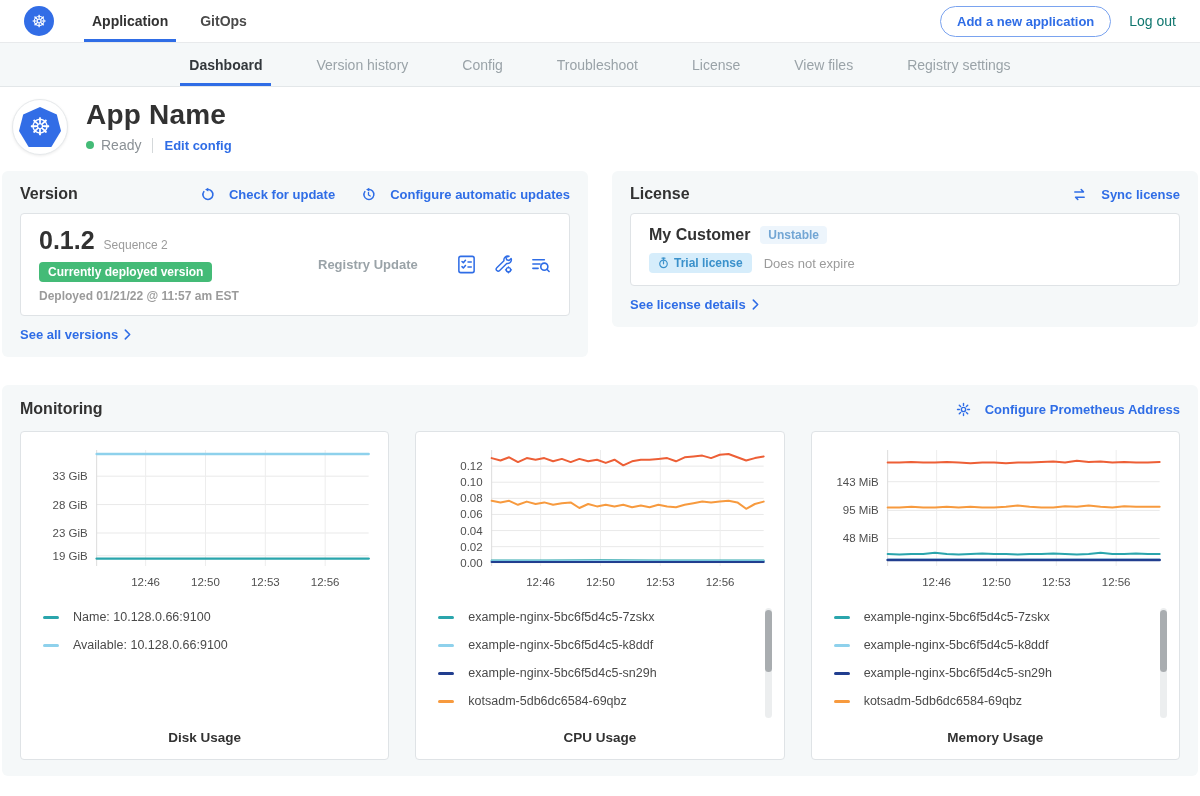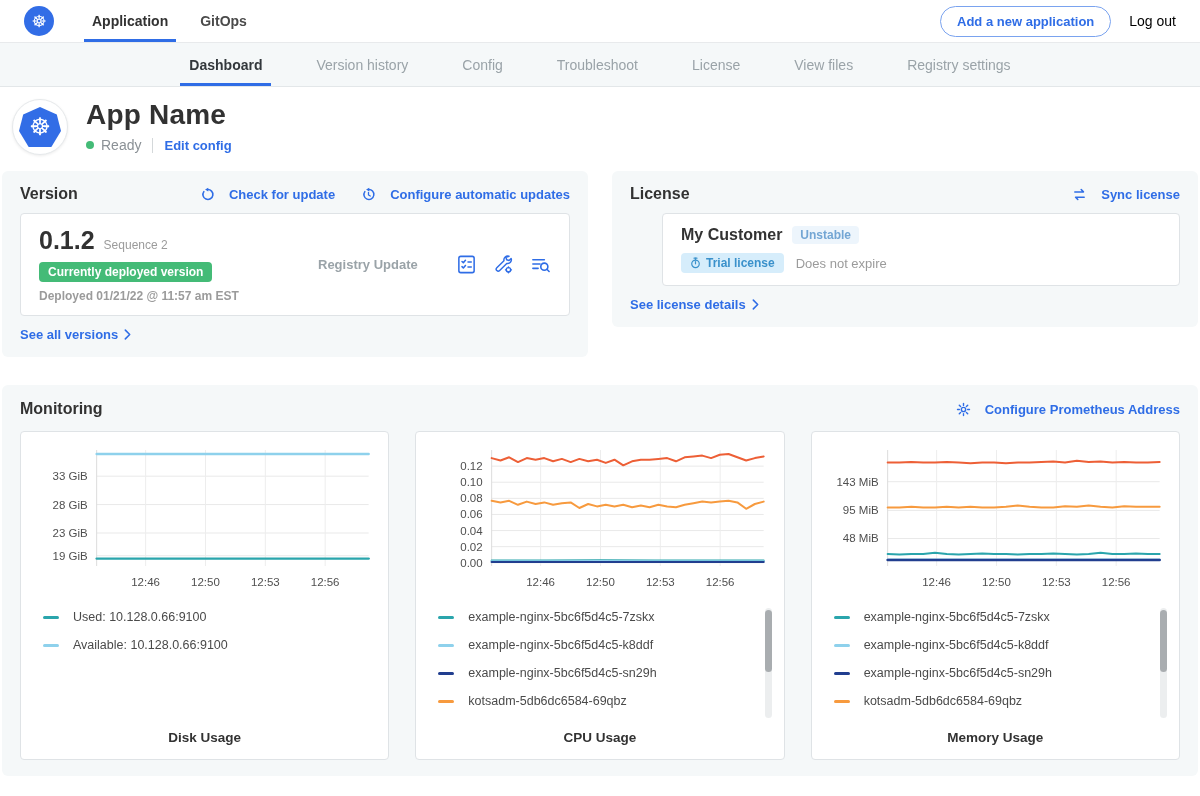--- a/index.html
+++ b/index.html
@@ -8,21 +8,21 @@
 
   
   .topnav { height:43px; display:flex; align-items:stretch; padding:0 24px; border-bottom:1px solid #e8eaec; background:#fff; }
   .brand { display:flex; align-items:center; margin-right:22px; }
   .brand-logo { width:30px; height:30px; border-radius:50%; background:#326de6; color:#fff; display:flex; align-items:center; justify-content:center; font-size:17px; line-height:1; }
   .topnav-tab { display:flex; align-items:center; padding:0 16px; font-size:14px; font-weight:700; color:#4a4a4a; position:relative; cursor:pointer; }
   .topnav-tab.active { color:#323232; }
   .topnav-tab.active::after { content:""; position:absolute; left:8px; right:8px; bottom:0; height:3px; background:#2f6de6; }
   .topnav-right { margin-left:auto; display:flex; align-items:center; gap:18px; }
   .add-app-btn { border:1px solid #7aa3ef; color:#2f6de6; background:#fff; font-weight:700; font-size:13px; padding:7px 16px; border-radius:17px; cursor:pointer; font-family:inherit; }
-  .logout { font-size:14px; color:#000000; cursor:pointer; }
+  .logout { font-size:14px; color:#0f766e; cursor:pointer; }
 
   
   .subnav { height:44px; background:#f5f8f9; border-bottom:1px solid #e3e7e9; display:flex; justify-content:center; }
   .subnav-tab { display:flex; align-items:center; padding:0 27px; font-size:14px; color:#9aa3a8; position:relative; cursor:pointer; }
   .subnav-tab.active { color:#33383c; font-weight:700; }
   .subnav-tab.active::after { content:""; position:absolute; left:18px; right:18px; bottom:0; height:3px; background:#2f6de6; }
 
   
   .app-header { display:flex; padding:12px 24px 8px 12px; gap:18px; align-items:flex-start; }
   .avatar { width:56px; height:56px; border-radius:50%; background:#fff; border:1px solid #e6e9eb; box-shadow:0 1px 3px rgba(0,0,0,.08); display:flex; align-items:center; justify-content:center; }
@@ -54,21 +54,21 @@
   .update-type { flex:1; padding-left:26px; font-size:13px; font-weight:700; color:#9aa3a8; }
   .version-icons { display:flex; align-items:center; gap:16px; }
   .icon-btn { background:none; border:none; padding:0; cursor:pointer; line-height:0; }
 
   .cust-row { display:flex; align-items:center; gap:10px; }
   .customer-name { font-size:16px; font-weight:700; }
   .badge-channel { background:#edf5fc; color:#73a6d4; font-size:12px; font-weight:600; padding:2px 8px; border-radius:4px; }
   .lic-row2 { display:flex; align-items:center; gap:12px; margin-top:9px; }
   .badge-trial { display:inline-flex; align-items:center; gap:5px; background:#d6edfb; color:#3a91cb; font-size:12px; font-weight:700; padding:3px 9px; border-radius:4px; }
   .expiry { font-size:13px; color:#9b9b9b; }
-  .lic-inner { display:block;margin-left:32px; }
+  .lic-inner { display:block; }
 
   
   .monitoring { margin-top:28px; background:#f5f8f9; border-radius:6px; padding:15px 18px 16px 18px; }
   .charts-row { display:flex; gap:26px; margin-top:13px; }
   .chart-card { flex:1; background:#fff; border:1px solid #dfe3e6; border-radius:4px; padding:8px 10px 14px 10px; }
   .chart-svg { display:block; width:100%; height:160px; }
   .chart-svg text { font-family:"Liberation Sans","DejaVu Sans",sans-serif; font-size:11.5px; fill:#4f4f4f; }
   .legend { margin-top:6px; height:118px; position:relative; padding:4px 14px 0 12px; overflow:hidden; }
   .legend-item { display:flex; align-items:center; margin-bottom:14px; }
   .legend-dash { width:16px; height:3px; border-radius:2px; margin-right:14px; flex:none; }
@@ -297,21 +297,21 @@
             <text x="232.64" y="146" text-anchor="middle">12:53</text>
             <line x1="292.48" y1="10" x2="292.48" y2="126" stroke="#ededed" stroke-width="1"></line>
             <text x="292.48" y="146" text-anchor="middle">12:56</text>
             <line x1="64" y1="10" x2="64" y2="126" stroke="#dcdcdc" stroke-width="1"></line>
             <polyline points="64.0,118.6 336.0,118.6" fill="none" stroke="#2aa5ac" stroke-width="2.4" stroke-linejoin="round" stroke-linecap="round"></polyline>
             <polyline points="64.0,14.0 336.0,14.0" fill="none" stroke="#8ed1ec" stroke-width="2.4" stroke-linejoin="round" stroke-linecap="round"></polyline>
           </svg>
         <div class="legend">
             <div class="legend-item">
               <span class="legend-dash" style="background: rgb(42, 165, 172);"></span>
-              <span class="legend-label">Used: 10.128.0.66:9100</span>
+              <span class="legend-label">Name: 10.128.0.66:9100</span>
             </div>
             <div class="legend-item">
               <span class="legend-dash" style="background: rgb(142, 209, 236);"></span>
               <span class="legend-label">Available: 10.128.0.66:9100</span>
             </div>
           </div>
         <div class="chart-title">Disk Usage</div>
       </div>
       <div class="chart-card">
         <svg class="chart-svg" viewBox="0 0 344 160">

